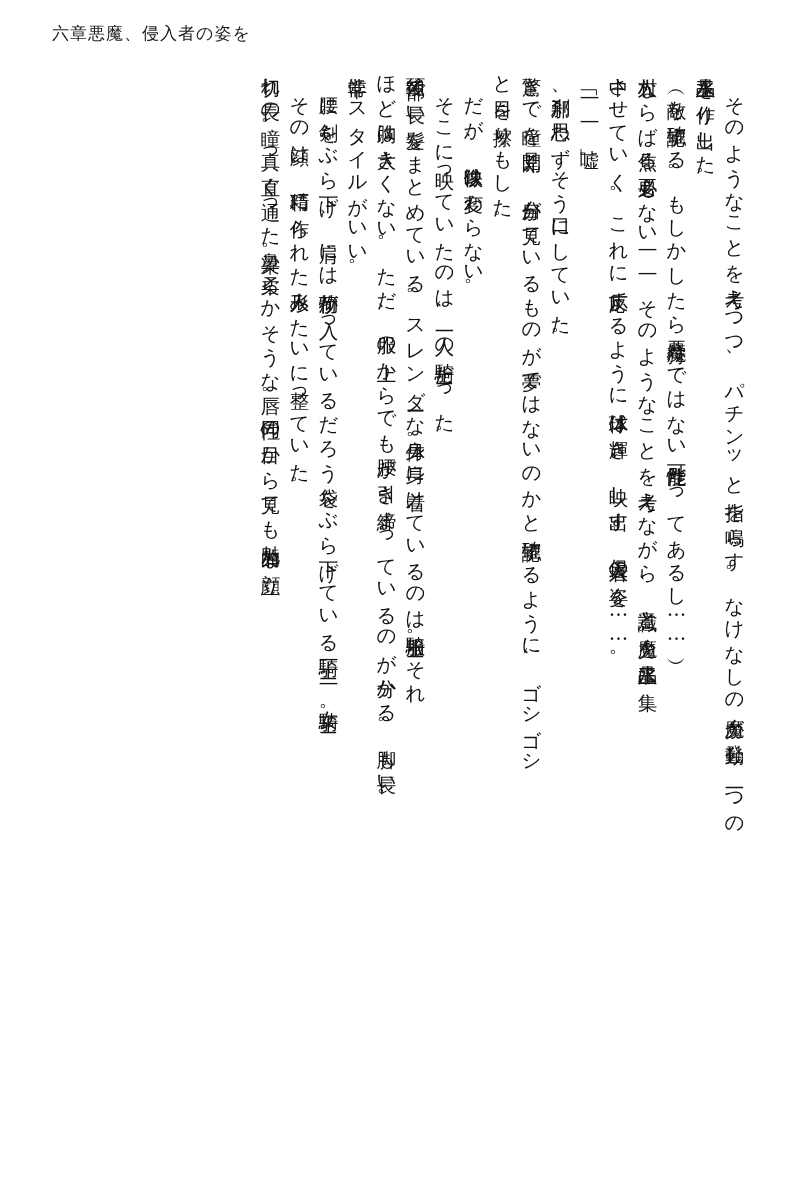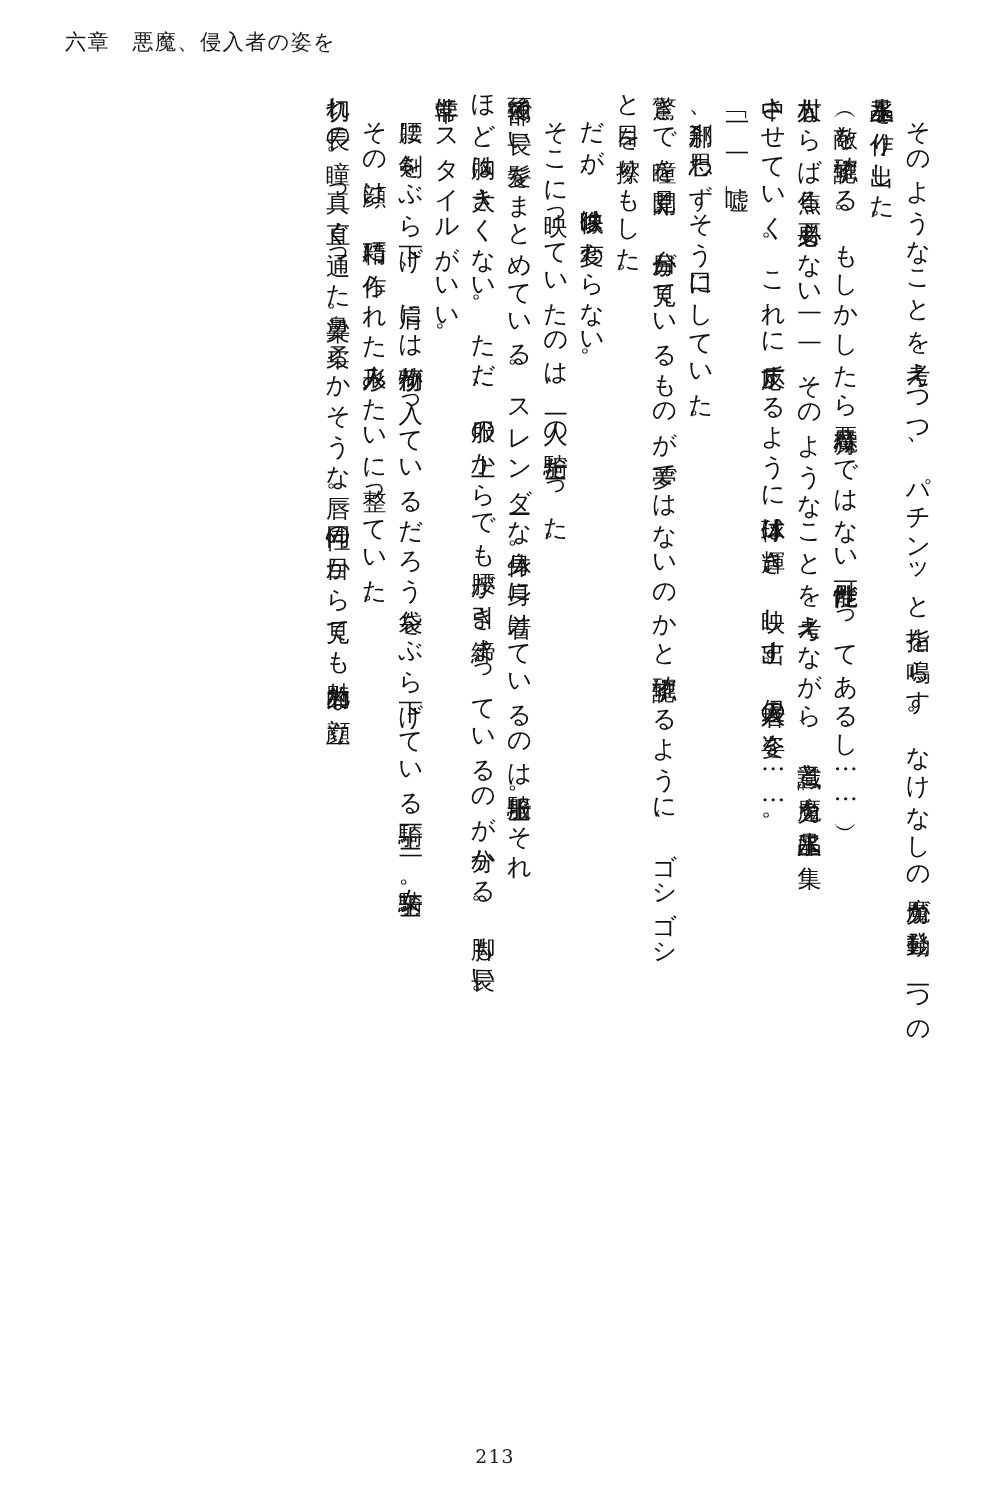--- a/index.html
+++ b/index.html
@@ -29,21 +29,20 @@
   .header-line {
     position: absolute;
     top: 22px;
     left: 52px;
     font-size: 17px;
     letter-spacing: 1px;
     white-space: nowrap;
     color: #1a1a1a;
   }
   .header-chapter {
-    margin-right: 18px;
   }
 
   
   .body-area {
     position: absolute;
     top: 62px;
     right: 48px;
     left: 52px;
     height: 1060px;
     display: flex;
@@ -120,15 +119,14 @@
         <div class="vcol indent">そこに映っていたのは、一人の騎士だった。</div>
         <div class="vcol">後頭部で長い髪をまとめている。スレンダーな身体。身に着けているのは騎士服。それ</div>
         <div class="vcol">ほど胸は大きくない。ただ、服の上からでも腰が引き締まっているのが分かる。脚も長い。</div>
         <div class="vcol">非常にスタイルがいい。</div>
         <div class="vcol indent">腰に剣をぶら下げ、肩には荷物が入っているだろう袋をぶら下げている騎士——女騎士。</div>
         <div class="vcol indent">その顔は、精巧に作られた人形みたいに整っていた。</div>
         <div class="vcol">切れ長の瞳。真っ直ぐ通った鼻梁。柔らかそうな唇。同性の目から見ても魅力的な顔立</div>
       </div>
   </div>
 
-  <div class="page-number">213</div>
 
 </div>
 
 </body></html>

